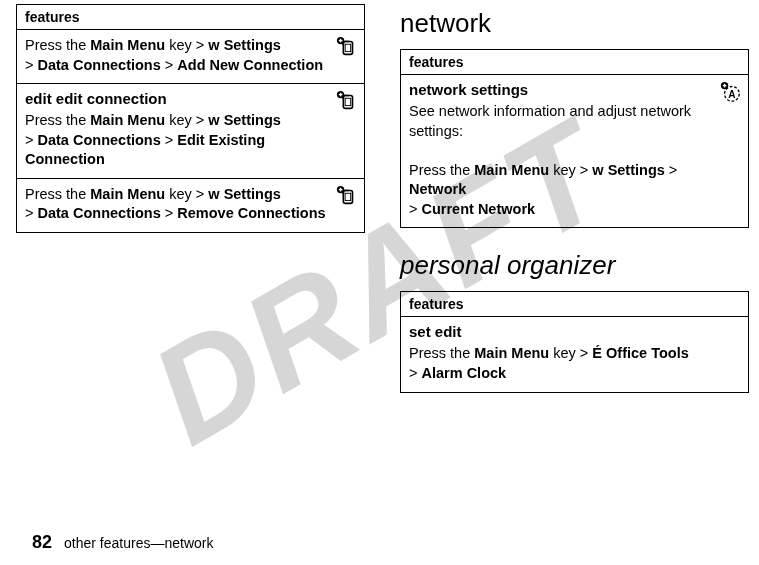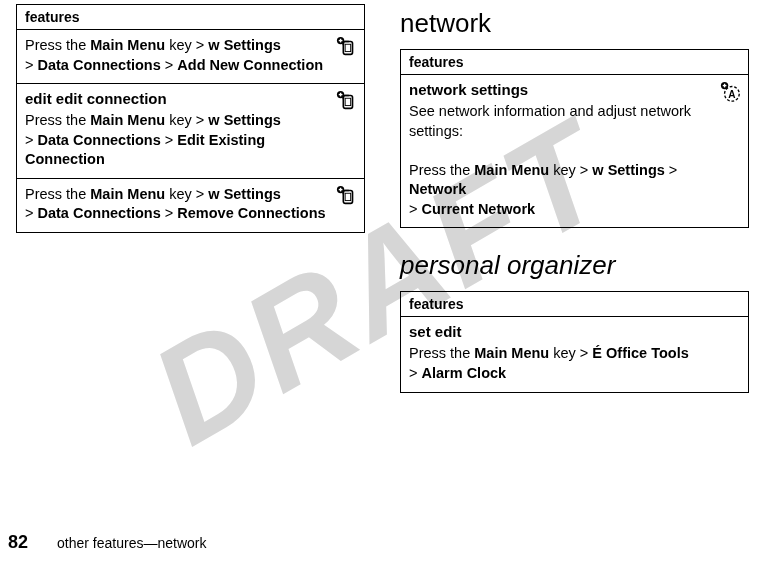--- a/index.html
+++ b/index.html
@@ -73,25 +73,25 @@
     .icon-corner {
       position: absolute;
       top: 6px;
       right: 6px;
       width: 22px;
       height: 22px;
     }
     .footer {
       position: absolute;
       bottom: 12px;
-      left: 8px;
+      left: 32px;
       z-index: 1;
       display: flex;
       align-items: baseline;
-      gap: 29px;
+      gap: 12px;
     }
     .page-number { font-weight: bold; font-size: 18px; }
     .footer-text { font-size: 14px; text-align: center; }
     svg text { font-family: Arial; }
   </style>
 </head>
 <body>
 
 <div class="watermark">DRAFT</div>
 

